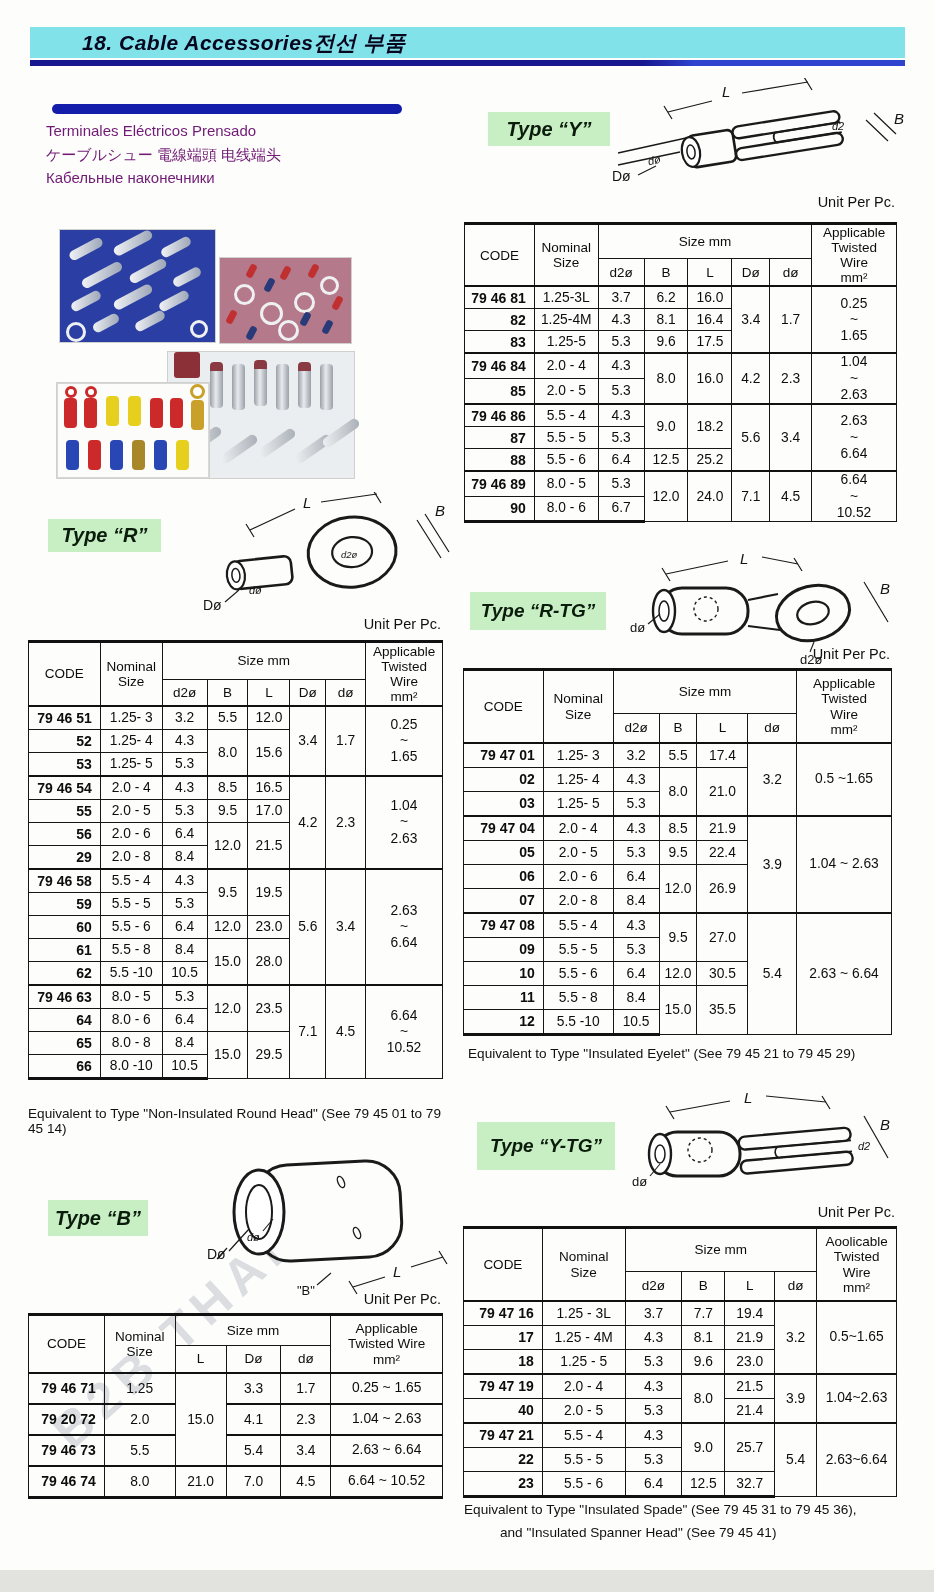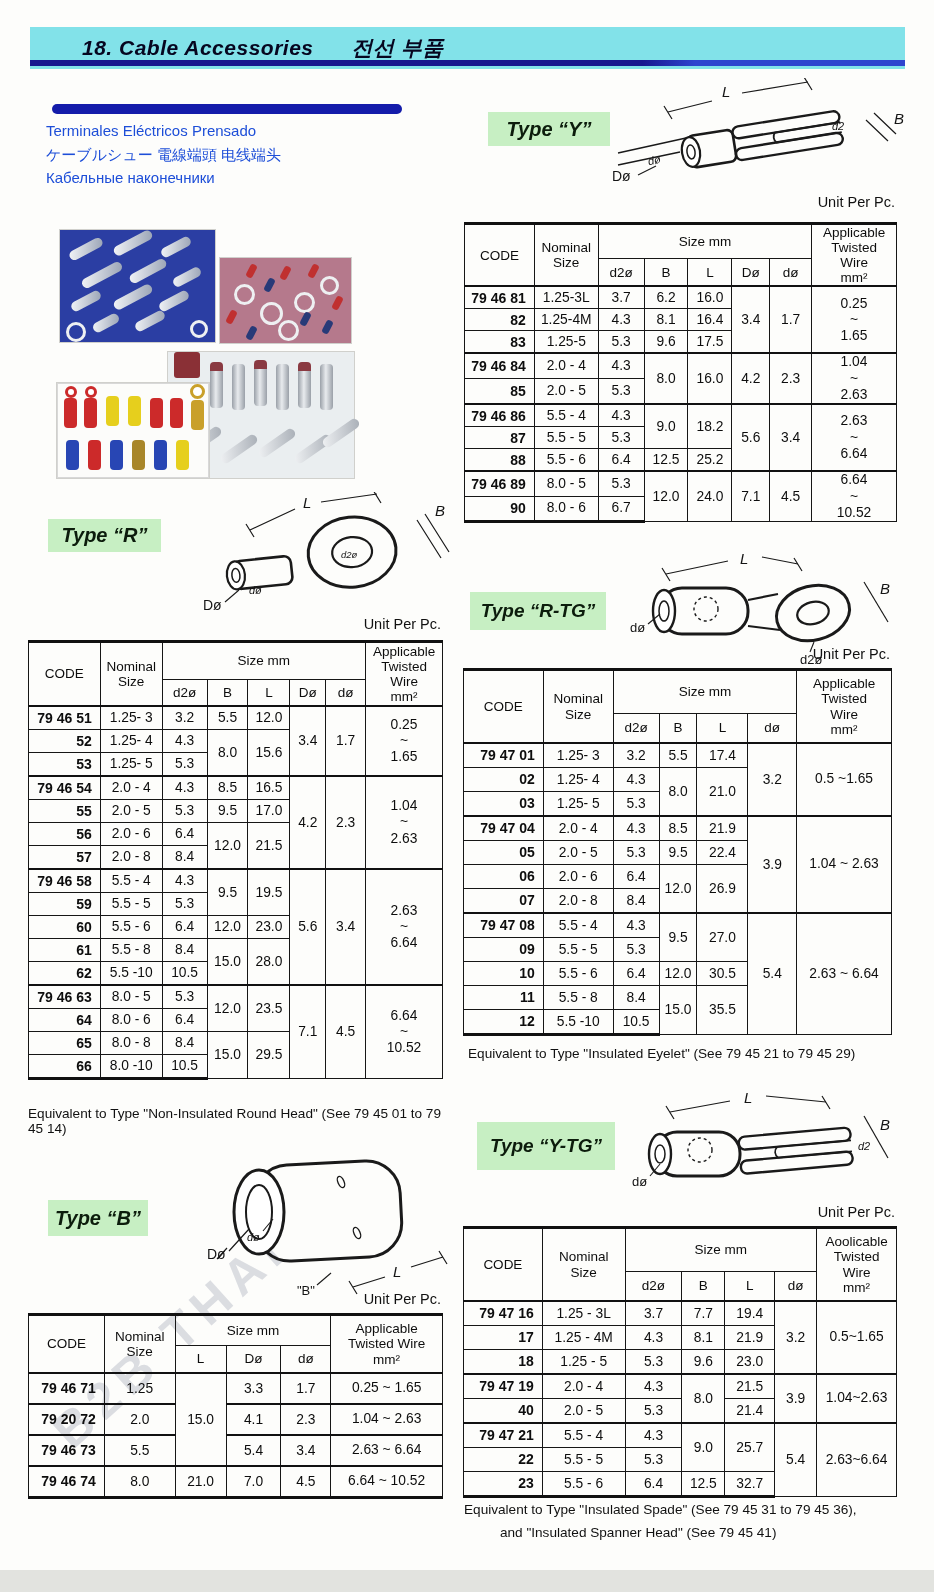--- a/index.html
+++ b/index.html
@@ -1,33 +1,33 @@
 <!DOCTYPE html>
 <html><head>
 <meta charset="utf-8">
 <style>
   html,body{margin:0;padding:0;background:#ffffff;}
   .page{position:relative;width:934px;height:1592px;background:#fdfdfb;overflow:hidden;
         font-family:"Liberation Sans",sans-serif;color:#111;}
   .abs{position:absolute;}
 
   
-  .header-bar{left:30px;top:27px;width:875px;height:42px;background:#82e2e9;
-              display:flex;align-items:center;gap:38px;padding-left:52px;box-sizing:border-box;}
+  .header-bar{left:30px;top:27px;width:875px;height:31px;background:#82e2e9;
+              display:flex;align-items:center;padding-left:52px;box-sizing:border-box;}
   .header-bar span{font-size:21px;font-weight:bold;font-style:italic;color:#06061f;letter-spacing:.5px;}
   .header-rule{left:30px;top:60px;width:875px;height:6px;
                background:linear-gradient(90deg,#17178f 0%,#17178f 70%,#2e44cf 76%,#2e44cf 100%);}
 
   .section-box{left:46px;top:73px;width:364px;height:39px;background:#d9f3cf;
                display:flex;align-items:center;gap:54px;padding-left:14px;box-sizing:border-box;}
   .section-box .en{font-size:22px;font-weight:bold;font-style:italic;color:#0a0a14;}
   .section-box .ko{font-size:20px;font-weight:bold;font-style:italic;color:#0a0a14;}
   .section-rule{left:52px;top:104px;width:350px;height:10px;background:#141caa;border-radius:6px;}
 
-  .subtitle{left:46px;font-size:15px;color:#1d4ed8;}
+  .subtitle{left:46px;font-size:15px;color:#701a75;}
 
   
   .photo{position:absolute;box-shadow:0 0 0 1px #d0d0cc;}
   #photo1{left:60px;top:230px;width:155px;height:112px;background:#2b3ea3;}
   #photo2{left:220px;top:258px;width:131px;height:85px;background:#b5798c;}
   #photo3{left:168px;top:352px;width:186px;height:126px;background:#eaeef0;}
   #photo4{left:57px;top:383px;width:152px;height:95px;background:#fcfcfa;border:1px solid #d8d8d8;box-sizing:border-box;}
   .pbar{position:absolute;height:10px;border-radius:5px;transform:rotate(-28deg);
         background:linear-gradient(120deg,#f4f6f9,#98a2b4);}
   .pring{position:absolute;border-radius:50%;border:3px solid #eef0f2;background:transparent;}
@@ -432,21 +432,21 @@
             <td>17.0</td>
           </tr>
           <tr>
             <td class="code">56</td>
             <td>2.0 - 6</td>
             <td>6.4</td>
             <td rowspan="2">12.0</td>
             <td rowspan="2">21.5</td>
           </tr>
           <tr>
-            <td class="code">57</td>
+            <td class="code">29</td>
             <td>2.0 - 8</td>
             <td>8.4</td>
           </tr>
           <tr class="g">
             <td class="code">79 46 58</td>
             <td>5.5 - 4</td>
             <td>4.3</td>
             <td rowspan="2">9.5</td>
             <td rowspan="2">19.5</td>
             <td rowspan="5">5.6</td>

